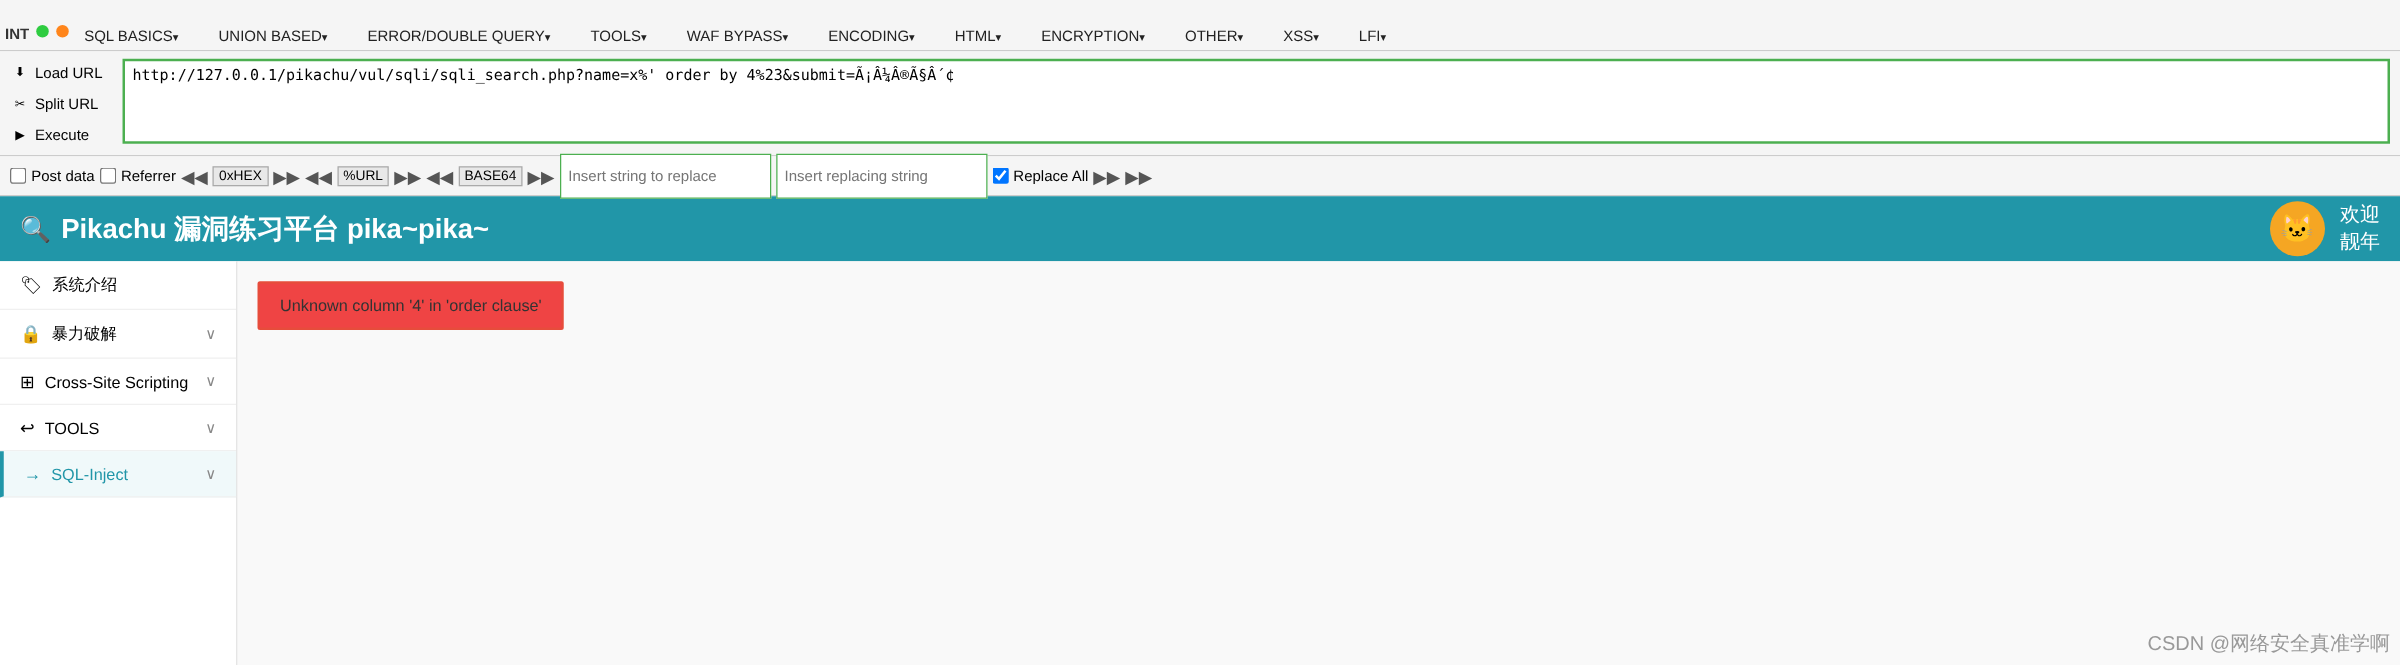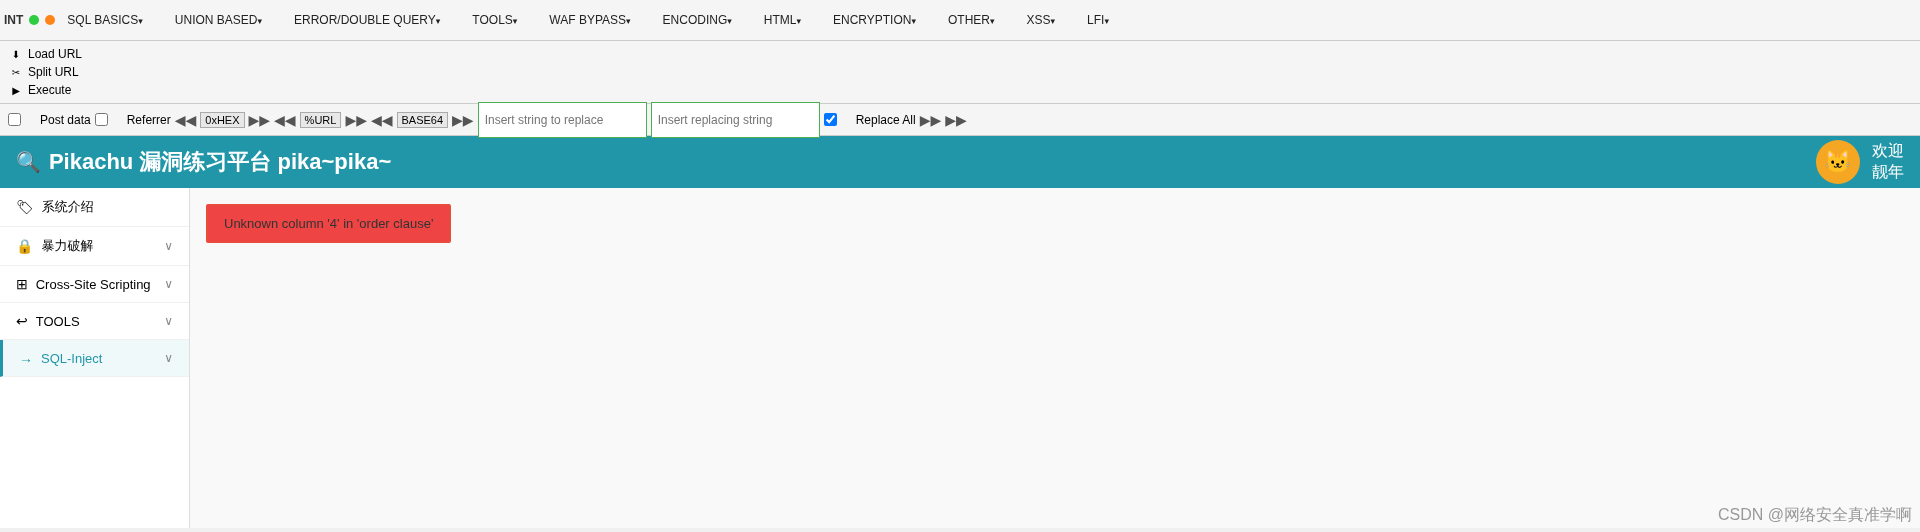--- a/index.html
+++ b/index.html
@@ -3,22 +3,22 @@
   <meta charset="utf-8">
   <style>
     * { margin: 0; padding: 0; box-sizing: border-box; }
     body { font-family: Arial, sans-serif; font-size: 13px; background: #f0f0f0; width: 1920px; height: 532px; overflow: hidden; }
 
     
     .top-toolbar {
       background: #f5f5f5;
       border-bottom: 1px solid #ccc;
       display: flex;
-      align-items: center;
-      padding: 2px 4px;
+      align-items: flex-start;
+      padding: 20px 4px;
       height: 41px;
       gap: 6px;
     }
     .toolbar-label {
       font-weight: bold;
       font-size: 12px;
       color: #333;
     }
     .toolbar-dot { width: 10px; height: 10px; border-radius: 50%; display: inline-block; }
     .dot-green { background: #2ecc40; }
@@ -90,21 +90,21 @@
       display: flex;
       align-items: center;
       padding: 3px 8px;
       gap: 4px;
       height: 32px;
       flex-wrap: nowrap;
     }
     .opt-item {
       display: flex;
       align-items: center;
-      gap: 19px;
+      gap: 4px;
       font-size: 12px;
       white-space: nowrap;
     }
     .opt-checkbox { width: 13px; height: 13px; cursor: pointer; }
     .opt-arrow-btn {
       background: none;
       border: 1px solid #aaa;
       padding: 1px 4px;
       cursor: pointer;
       font-size: 11px;
@@ -258,20 +258,23 @@
     </div>
     <div class="url-action-item">
       <span class="action-icon">✂</span>
       <span>Split URL</span>
     </div>
     <div class="url-action-item">
       <span class="action-icon">▶</span>
       <span>Execute</span>
     </div>
   </div>
+  <div class="url-input-container">
+    <textarea class="url-input" style="">http://127.0.0.1/pikachu/vul/sqli/sqli_search.php?name=x%' order by 4%23&amp;submit=Ã¡Â¼Â®Ã§Â´¢</textarea>
+  </div>
 </div>
 
 <div class="options-bar">
   <div class="opt-item">
     <input type="checkbox" class="opt-checkbox" style="">
     <span>Post data</span>
   </div>
   <div class="opt-item">
     <input type="checkbox" class="opt-checkbox" style="">
     <span>Referrer</span>

